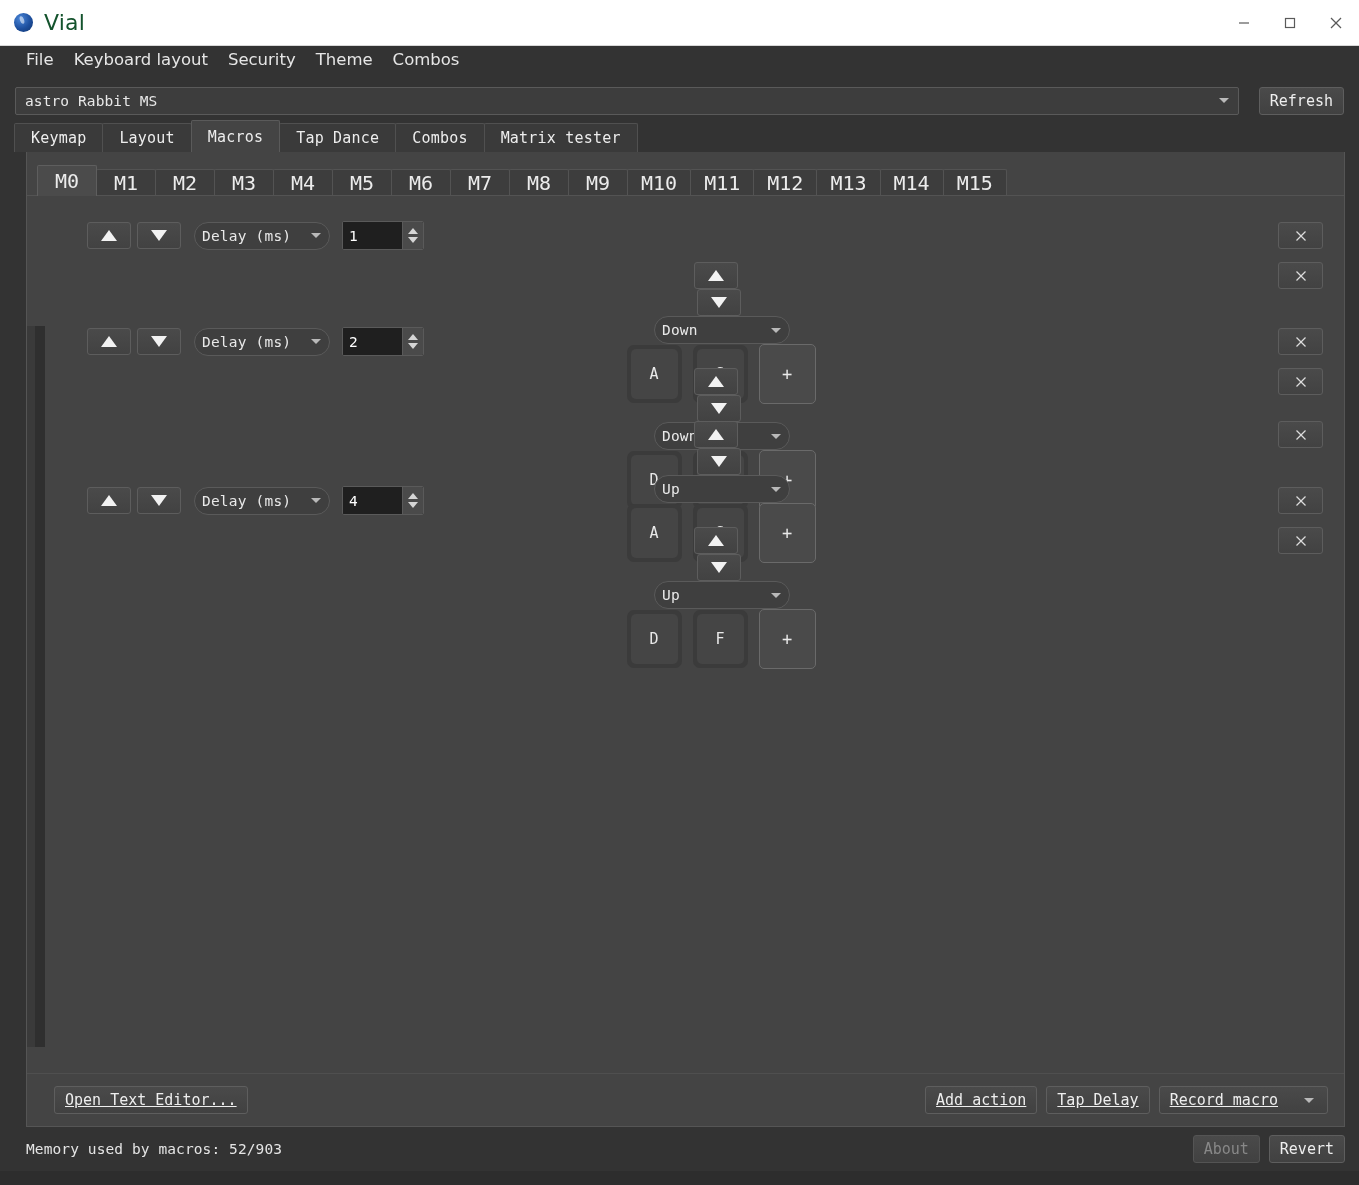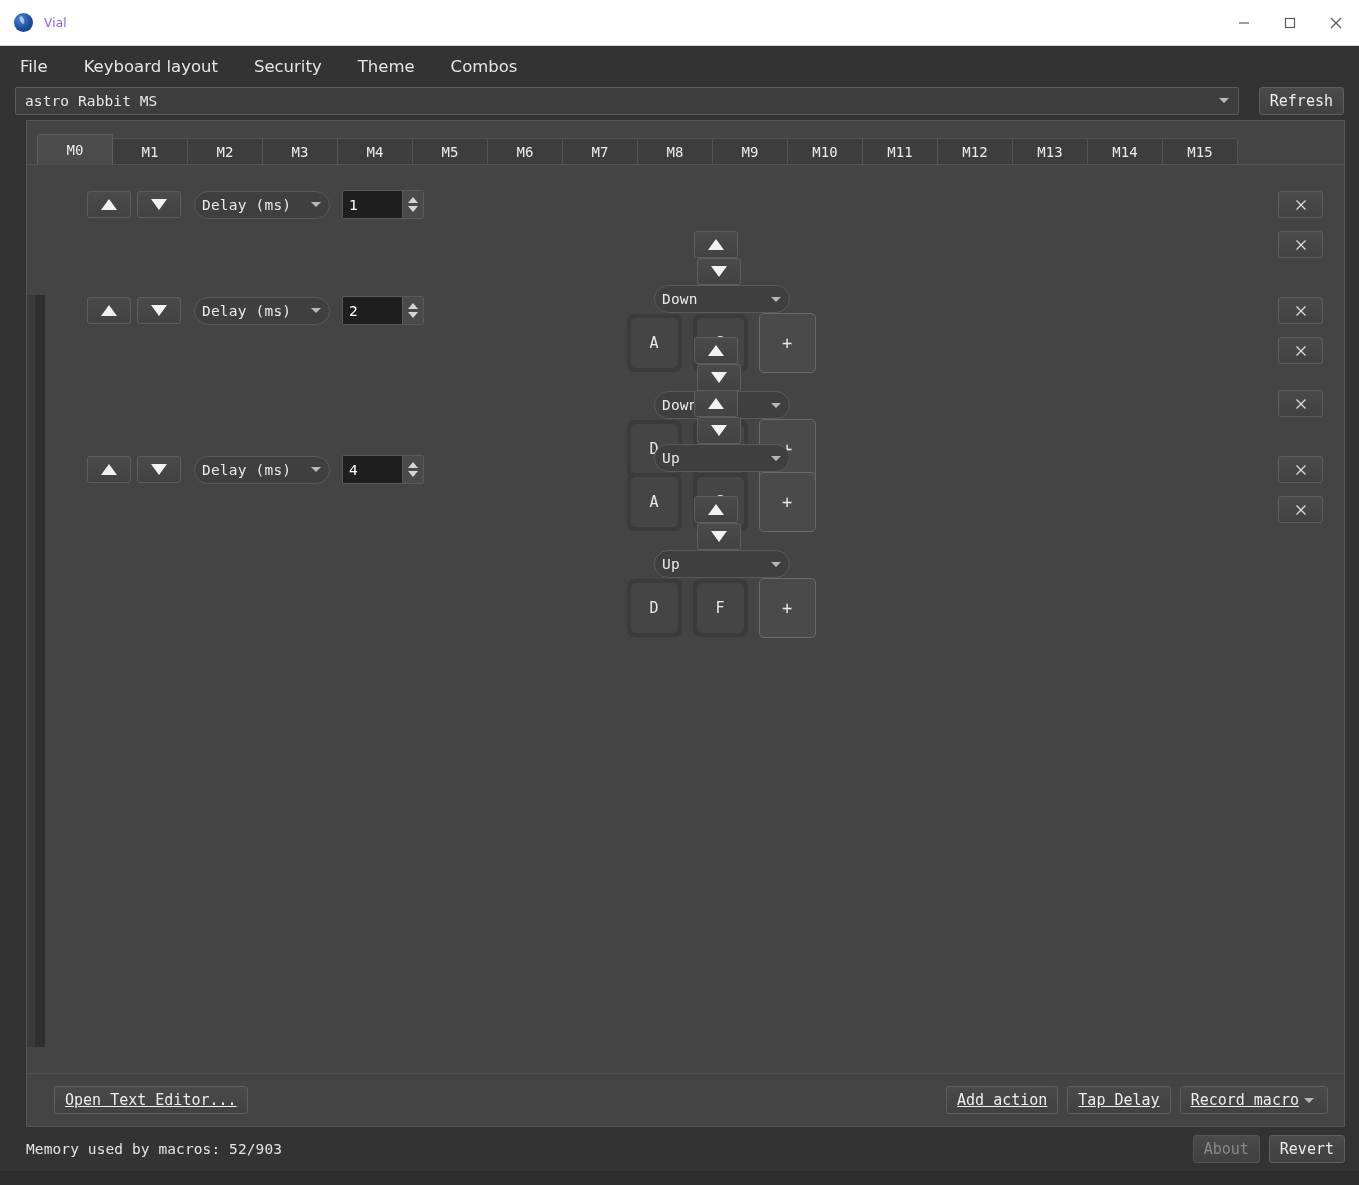--- a/index.html
+++ b/index.html
@@ -53,22 +53,22 @@
     content: "";
     position: absolute;
     left: 6px; top: 3px;
     width: 4px; height: 8px;
     border-radius: 50%;
     background: rgba(255,255,255,0.55);
     transform: rotate(-20deg);
   }
   .app-title {
     font-family: "DejaVu Sans", sans-serif;
-    font-size: 12px;
-    color: #8b5cf6;
+    font-size: 22px;
+    color: #14532d;
     letter-spacing: .2px;
   }
   .win-controls {
     position: absolute;
     right: 0; top: 0;
     height: 45px;
     display: flex;
     align-items: stretch;
   }
   .win-btn {
@@ -80,24 +80,24 @@
     font-family: "DejaVu Sans", sans-serif;
     font-size: 15px;
   }
   .win-btn svg { display: block; }
 
   
   .menubar {
     height: 34px;
     background: #333333;
     display: flex;
-    align-items: flex-end;
-    padding-left: 10px;
-    flex: none;
-    gap: 16px;
+    align-items: flex-start;
+    padding-left: 16px;
+    flex: none;
+    gap: 0px;
   }
   .menu-item {
     font-family: "DejaVu Sans", sans-serif;
     font-size: 16.5px;
     color: #e6e6e6;
     padding: 4px 10px;
     white-space: nowrap;
   }
 
   
@@ -215,30 +215,30 @@
     height: 30px;
     padding-left: 10px;
     display: flex;
     align-items: flex-end;
     margin-top: 14px;
     position: relative;
   }
   .mtab {
     height: 26px;
     min-width: 32px;
-    padding: 0 21px;
+    padding: 0 13px;
     display: flex;
     align-items: center;
     justify-content: center;
     background: #3d3d3d;
     border: 1px solid #535353;
     border-bottom: none;
     border-radius: 2px 2px 0 0;
     color: #ececec;
-    font-size: 14px;
+    font-size: 20px;
     margin-right: -1px;
     margin-top: 30px;
   }
   .mtab.active {
     background: #4b4b4b;
     height: 30px;
     border-color: #5e5e5e;
     z-index: 2;
   }
   .mtab-underline {
@@ -421,21 +421,21 @@
     display: flex;
     align-items: center;
     padding: 0 16px 0 18px;
     border-top: 1px solid #4f4f4f;
   }
   .spacer { flex: 1 1 auto; }
   .bottombar .btn { margin-left: 9px; text-decoration: underline; }
   .btn-split {
     display: flex;
     align-items: center;
-    gap: 5px;
+    gap: 26px;
   }
 
   
   .statusbar {
     flex: none;
     height: 44px;
     display: flex;
     align-items: center;
     padding: 0 14px 0 26px;
     background: #333333;
@@ -491,20 +491,28 @@
   </div>
 
   <div class="kbbar">
     <div class="kb-combo">
       <div class="kb-combo-text">astro Rabbit MS</div>
       <div class="caret-down"></div>
     </div>
     <div class="btn">Refresh</div>
   </div>
 
+  <div class="tabstrip">
+    <div class="tab">Keymap</div>
+    <div class="tab">Layout</div>
+    <div class="tab active">Macros</div>
+    <div class="tab">Tap Dance</div>
+    <div class="tab">Combos</div>
+    <div class="tab">Matrix tester</div>
+  </div>
 
   <div class="page">
 
     <div class="macrotabs">
       <div class="mtab-underline"></div>
       <div class="mtab active">M0</div>
       <div class="mtab">M1</div>
       <div class="mtab">M2</div>
       <div class="mtab">M3</div>
       <div class="mtab">M4</div>

